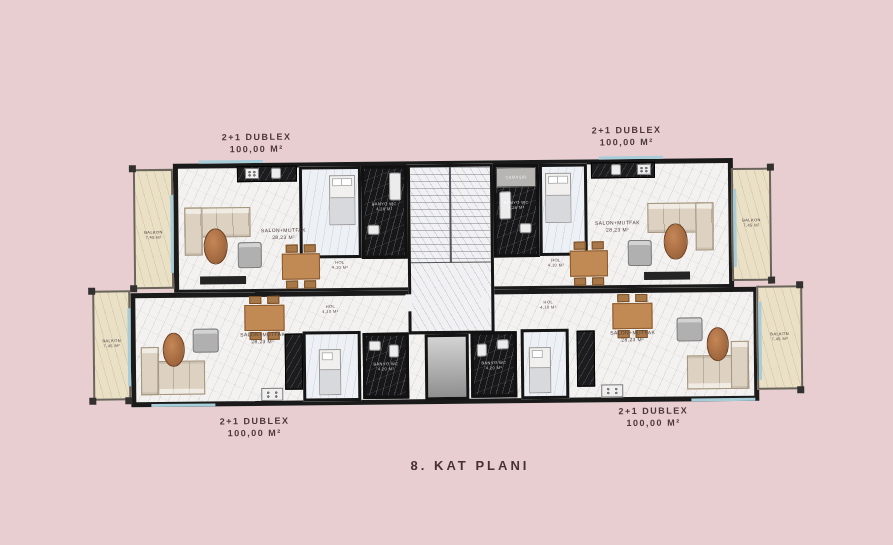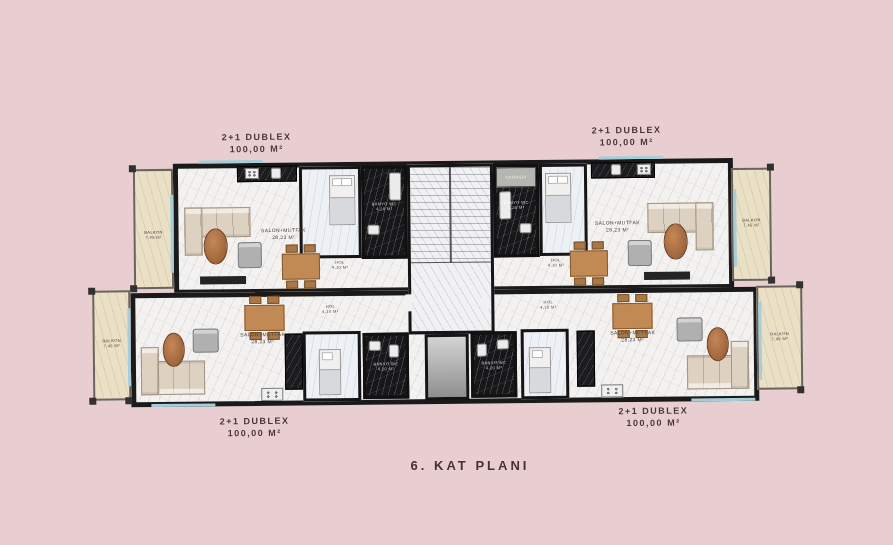--- a/index.html
+++ b/index.html
@@ -317,13 +317,13 @@
     <span>2+1 DUBLEX</span>
     <span>100,00 M²</span>
   </div>
   <div class="unit-lbl" style="left:652px;top:407px;">
     <span>2+1 DUBLEX</span>
     <span>100,00 M²</span>
   </div>
 
 </div>
 
-<div class="title" style="left:470px;top:458px;">6. KAT PLANI</div>
+<div class="title" style="left:470px;top:458px;">8. KAT PLANI</div>
 
 </body></html>

